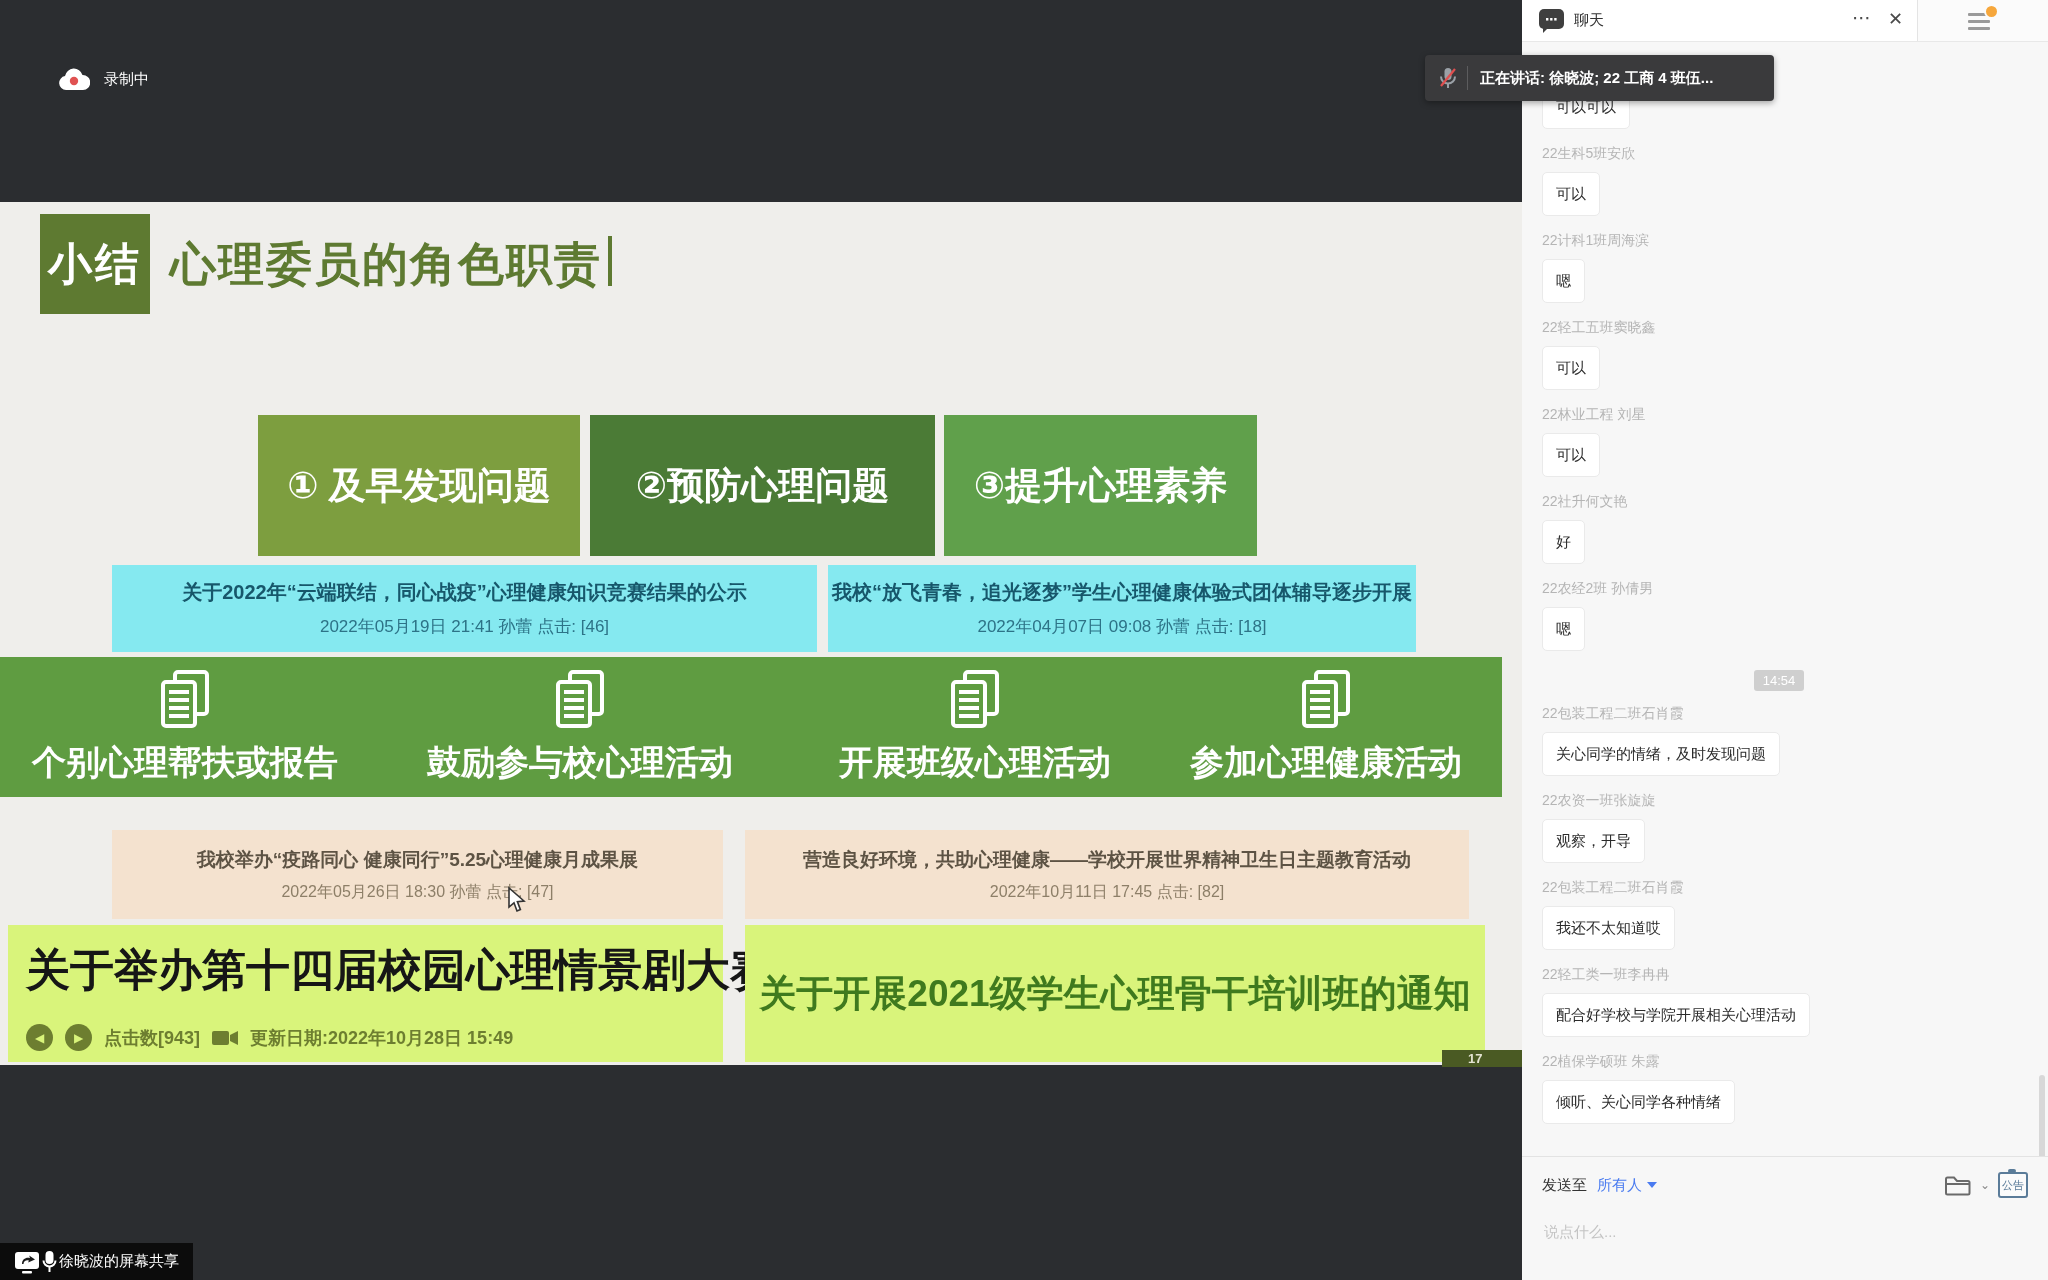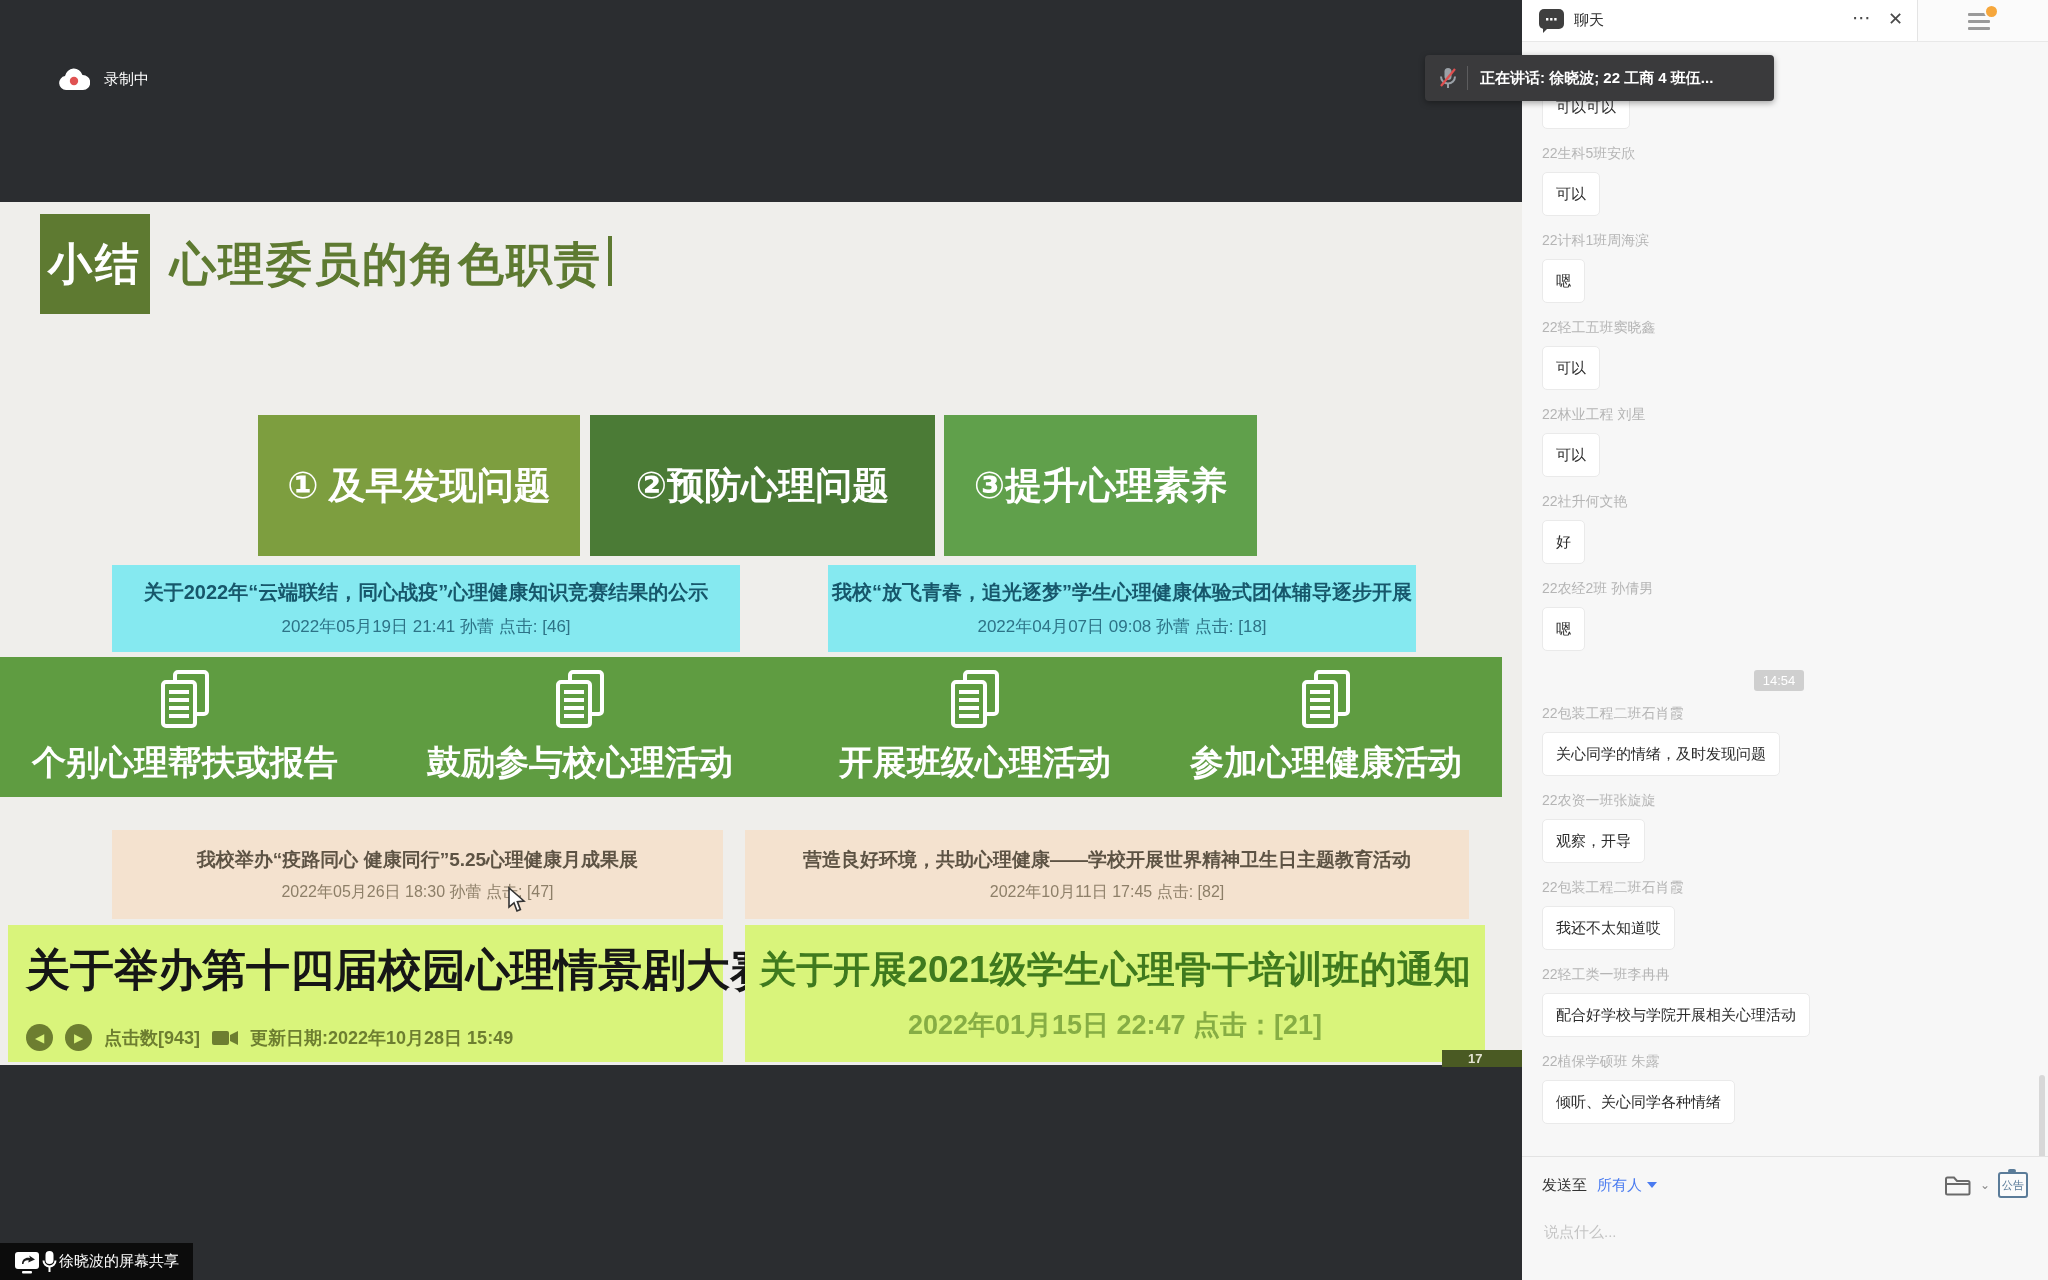--- a/index.html
+++ b/index.html
@@ -18,21 +18,21 @@
   .step{position:absolute;top:213px;height:141px;display:flex;align-items:center;justify-content:center;
         color:#fff;font-weight:bold;font-size:37px;white-space:nowrap;}
   .step1{left:258px;width:322px;background:#7d9e3f;}
   .step2{left:590px;width:345px;background:#4b7b36;}
   .step3{left:944px;width:313px;background:#60a04b;}
 
   .notice{position:absolute;display:flex;flex-direction:column;align-items:center;justify-content:center;gap:9px;text-align:center;}
   .cyan{top:363px;height:87px;background:#85e9f0;}
   .cyan .t{color:#17576b;font-size:20px;font-weight:bold;white-space:nowrap;}
   .cyan .m{color:#2d7387;font-size:17px;white-space:nowrap;}
-  .cyan1{left:112px;width:628px;}
+  .cyan1{left:112px;width:705px;}
   .cyan2{left:828px;width:588px;}
 
   .band{position:absolute;left:0;top:455px;width:1502px;height:140px;background:#5f9c41;}
   .band-item{position:absolute;top:0;height:100%;display:flex;flex-direction:column;align-items:center;justify-content:center;gap:8px;color:#fff;}
   .band-item .lbl{font-size:34px;font-weight:bold;white-space:nowrap;}
   .bi1{left:0;width:370px;} .bi2{left:395px;width:370px;text-align:right;} .bi3{left:800px;width:350px;} .bi4{left:1150px;width:352px;}
 
   .tan{top:628px;height:89px;background:#f4e2cf;}
   .tan .t{color:#5d5344;font-size:19px;font-weight:bold;white-space:nowrap;}
   .tan .m{color:#8d7f68;font-size:16px;white-space:nowrap;}
@@ -197,21 +197,20 @@
           <span>点击数[943]</span>
           <svg width="26" height="18" viewBox="0 0 26 18" fill="#6d7e30">
             <rect x="0" y="2" width="17" height="14" rx="2"></rect>
               <path d="M18 6 L26 2 L26 16 L18 12 Z"></path>
           </svg>
           <span>更新日期:2022年10月28日 15:49</span>
         </div>
       </div>
       <div class="yl yl2">
         <div class="t">关于开展2021级学生心理骨干培训班的通知</div>
-        <div class="m">2022年01月15日 22:47  点击：[21]</div>
       </div>
 
       <div class="pagebar"><span>17</span></div>
     </div>
 
     <div class="rec">
       <svg width="32" height="23" viewBox="0 0 32 23">
         <path d="M8 22 a7 7 0 0 1 -1 -13.9 A9 9 0 0 1 24.5 7 A6.5 6.5 0 0 1 25 22 Z" fill="#fff"></path>
         <circle cx="16" cy="13" r="4.2" fill="#e05252"></circle>
       </svg>

